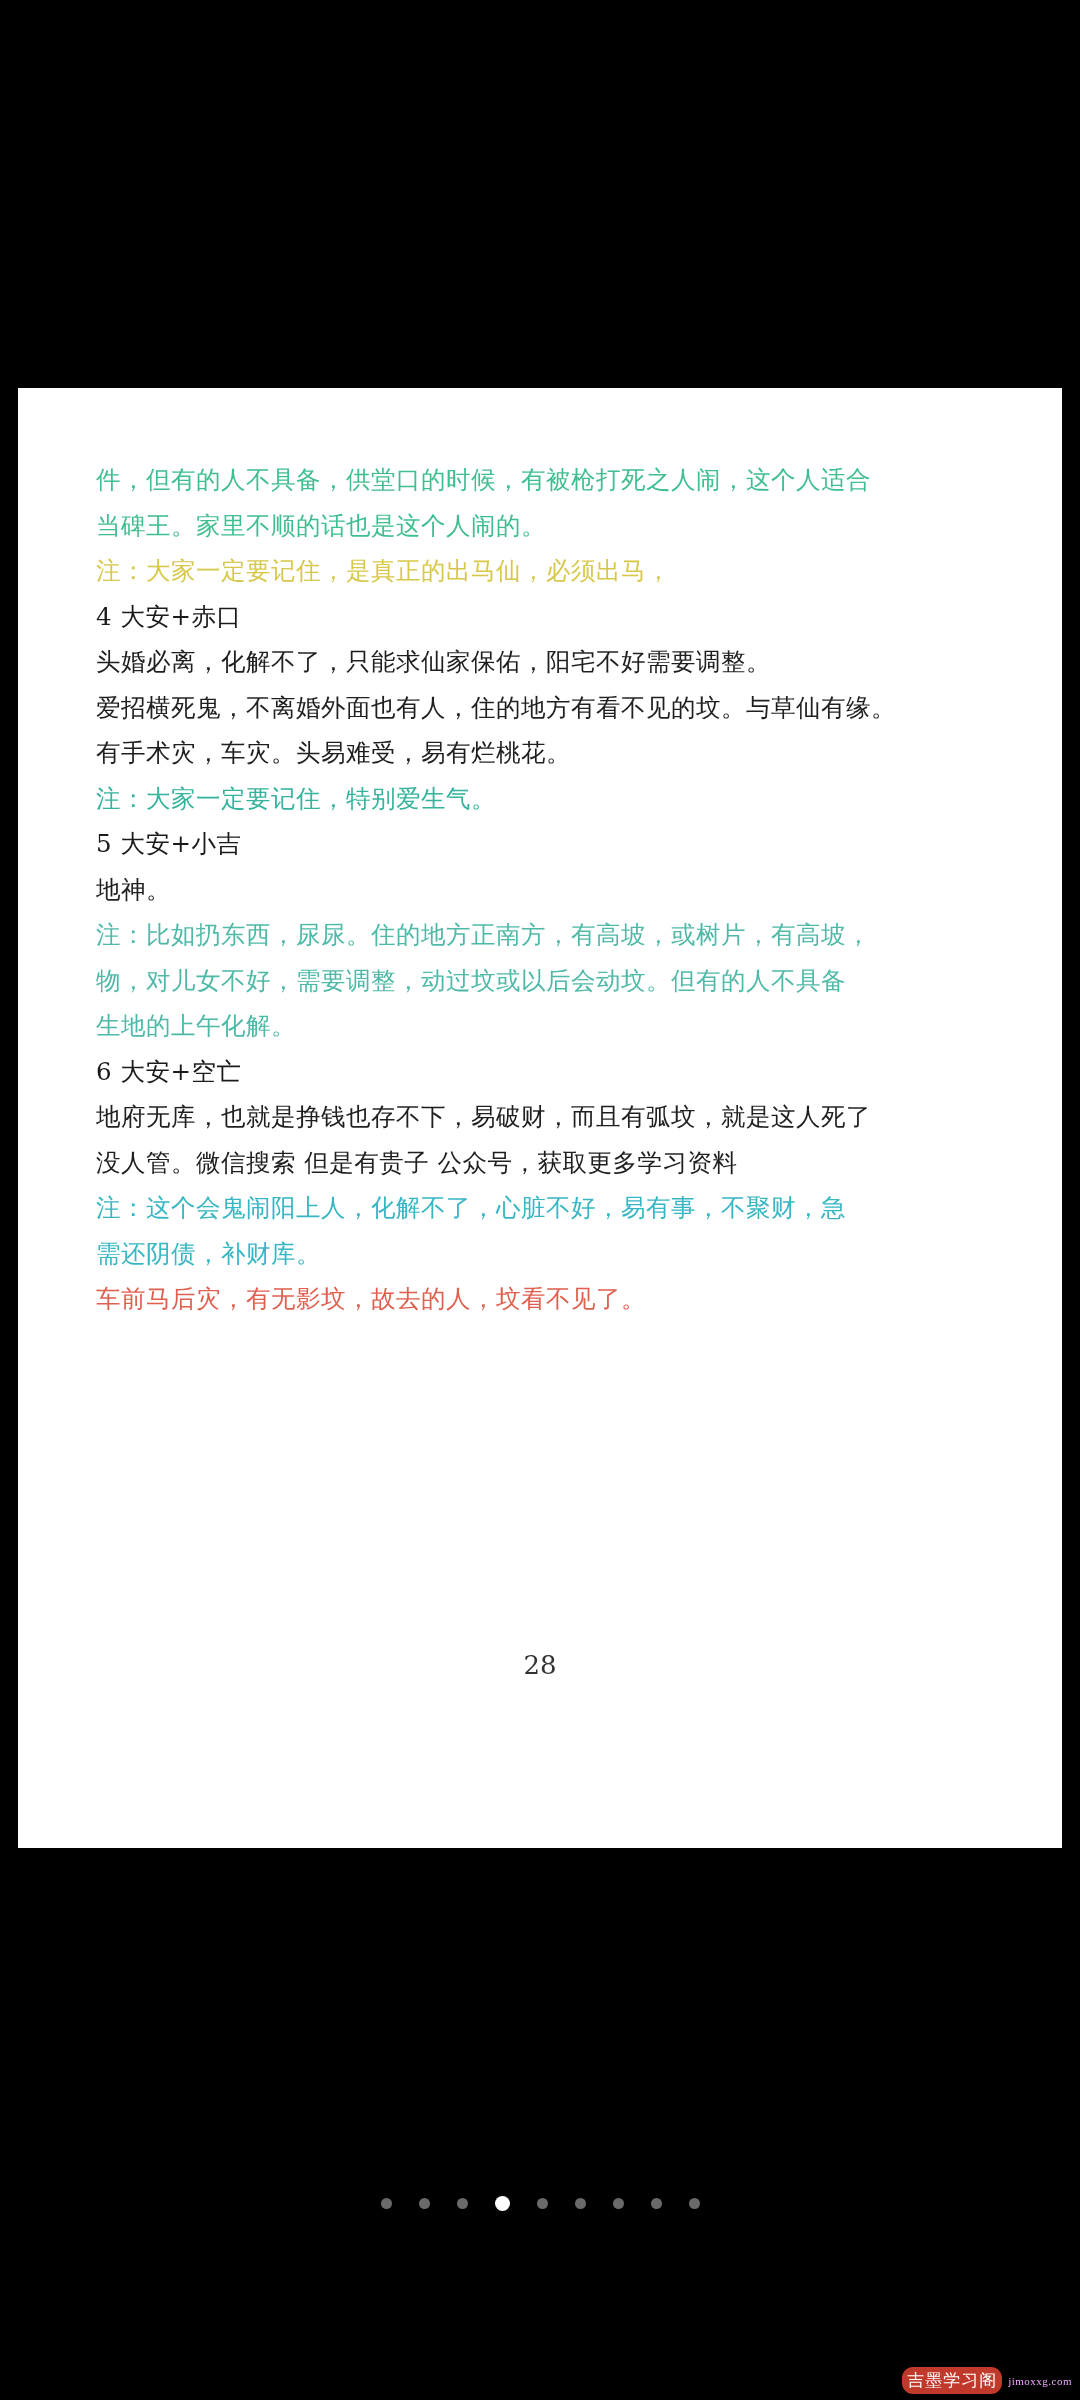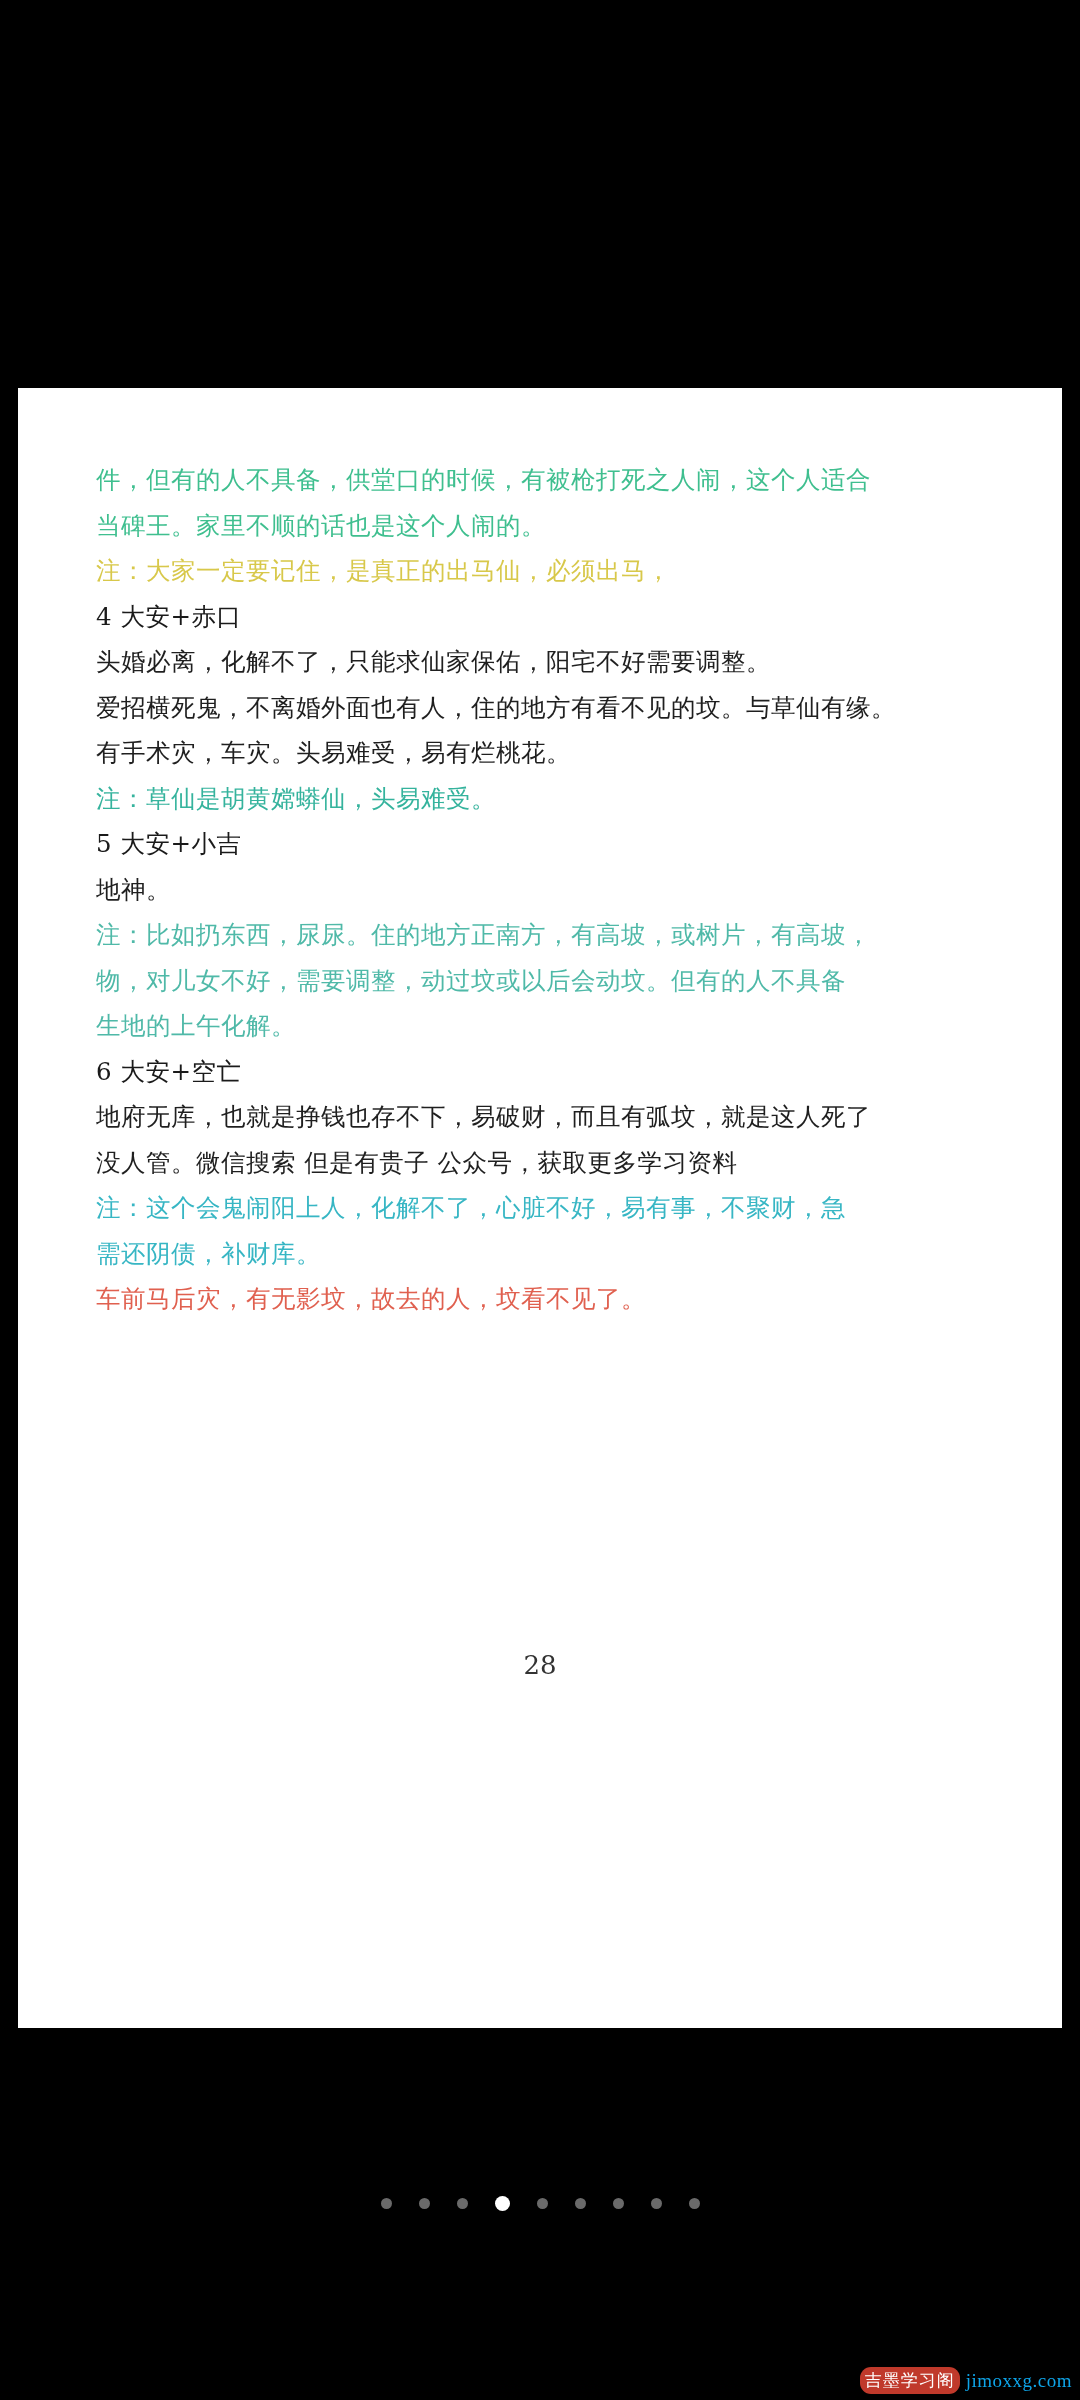--- a/index.html
+++ b/index.html
@@ -14,21 +14,21 @@
     font-family: "Liberation Sans", sans-serif;
     overflow: hidden;
   }
 
   
   #page-sheet {
     position: absolute;
     left: 18px;
     top: 388px;
     width: 1044px;
-    height: 1640px;
+    height: 1460px;
     background: #ffffff;
   }
 
   #doc-body {
     position: absolute;
     left: 78px;
     top: 80px;
     width: 905px;
   }
 
@@ -108,40 +108,40 @@
   #watermark .wm-cn {
     background: #c0392b;
     color: #ffffff;
     font-family: "DejaVu Sans", "Liberation Sans", sans-serif;
     font-size: 17px;
     padding: 2px 5px;
     letter-spacing: 1px;
     border-radius: 11px;
   }
   #watermark .wm-en {
-    color: #0ea5e9;
+    color: #f0abfc;
     font-family: "Liberation Serif", serif;
-    font-size: 19px;
+    font-size: 11px;
     letter-spacing: 0.5px;
   }
 </style>
 </head>
 <body>
 
 <div id="page-sheet">
 
   <div id="doc-body">
     <div class="line note-green">件，但有的人不具备，供堂口的时候，有被枪打死之人闹，这个人适合</div>
     <div class="line note-green">当碑王。家里不顺的话也是这个人闹的。</div>
     <div class="line note-yellow">注：大家一定要记住，是真正的出马仙，必须出马，</div>
     <div class="line heading">4 大安+赤口</div>
     <div class="line body-line">头婚必离，化解不了，只能求仙家保佑，阳宅不好需要调整。</div>
     <div class="line body-line">爱招横死鬼，不离婚外面也有人，住的地方有看不见的坟。与草仙有缘。</div>
     <div class="line body-line">有手术灾，车灾。头易难受，易有烂桃花。</div>
-    <div class="line note-teal">注：草仙是胡黄嫦蟒仙，头易难受。</div>
+    <div class="line note-teal">注：大家一定要记住，特别爱生气。</div>
     <div class="line heading">5 大安+小吉</div>
     <div class="line body-line">地神。</div>
     <div class="line note-mix1">注：比如扔东西，尿尿。住的地方正南方，有高坡，或树片，有高坡，</div>
     <div class="line note-mix1">物，对儿女不好，需要调整，动过坟或以后会动坟。但有的人不具备</div>
     <div class="line note-mix1">生地的上午化解。</div>
     <div class="line heading">6 大安+空亡</div>
     <div class="line body-line">地府无库，也就是挣钱也存不下，易破财，而且有弧坟，就是这人死了</div>
     <div class="line body-line">没人管。微信搜索 但是有贵子 公众号，获取更多学习资料</div>
     <div class="line note-cyan">注：这个会鬼闹阳上人，化解不了，心脏不好，易有事，不聚财，急</div>
     <div class="line note-cyan">需还阴债，补财库。</div>

